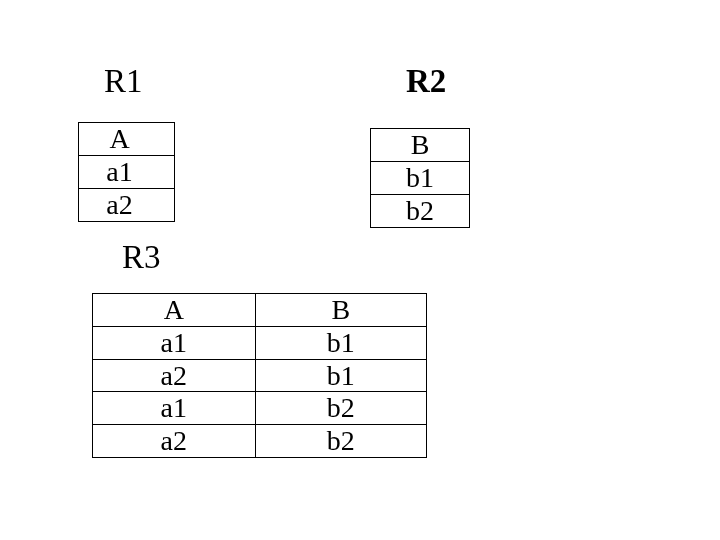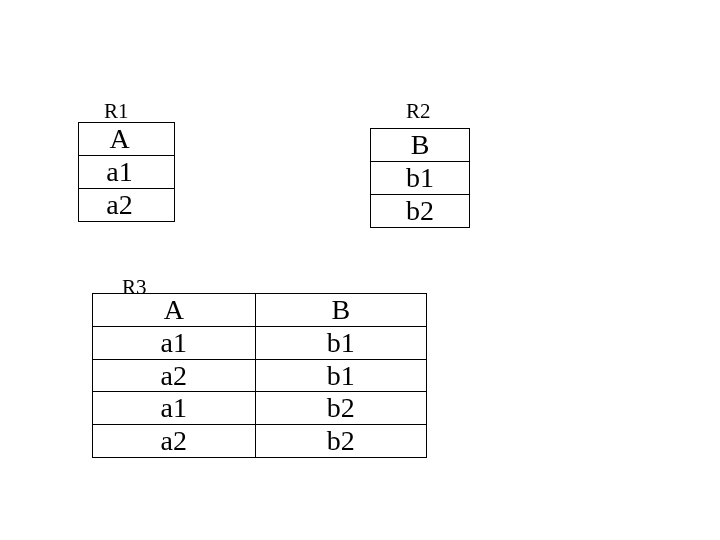--- a/index.html
+++ b/index.html
@@ -19,27 +19,26 @@
     position: relative;
     overflow: hidden;
   }
   .canvas {
     position: absolute;
     left: 0; top: 0;
     width: 720px; height: 540px;
   }
   .rel-label {
     position: absolute;
-    font-size: 21px;
+    font-size: 33px;
     line-height: 1.1;
     white-space: nowrap;
-    margin-top: 37px;
   }
   #label-r1 { left: 104px; top: 63px; }
-  #label-r2 { left: 406px; top: 63px; }
+  #label-r2 { left: 406px; top: 63px; font-weight: bold; }
   #label-r3 { left: 122px; top: 239px; }
 
   .tbl {
     position: absolute;
     border: 1.5px solid var(--line);
     display: flex;
     flex-direction: column;
     font-size: 28px;
     background: var(--bg);
   }

